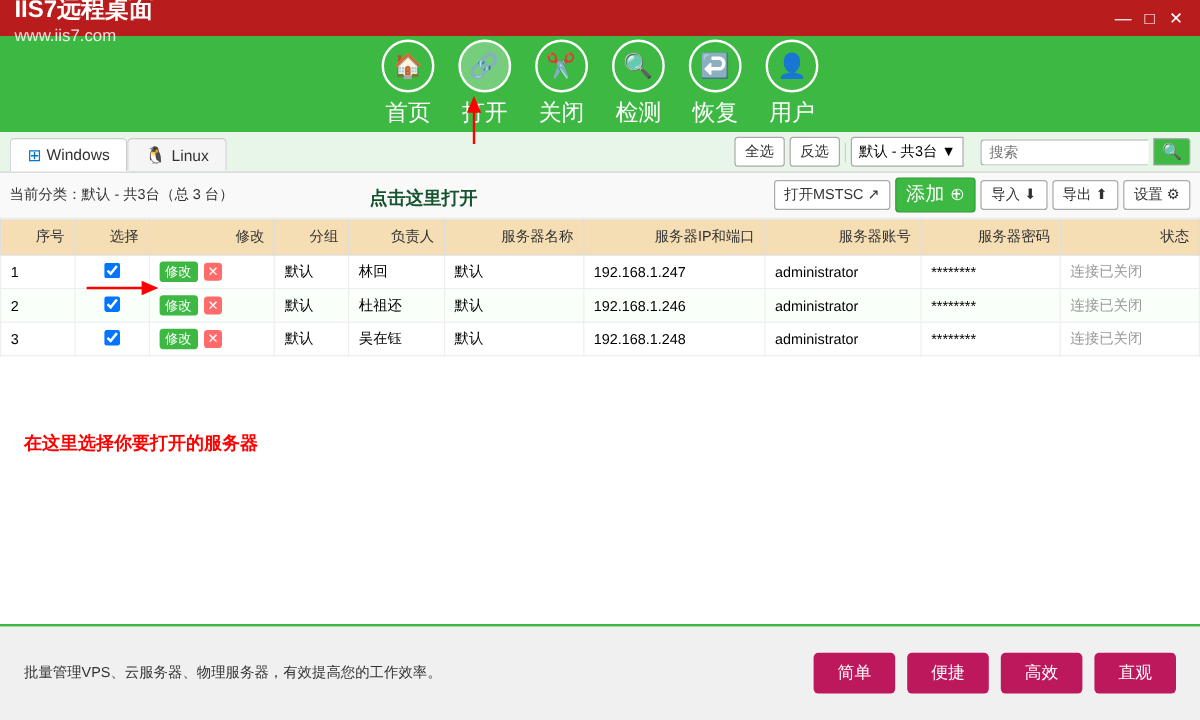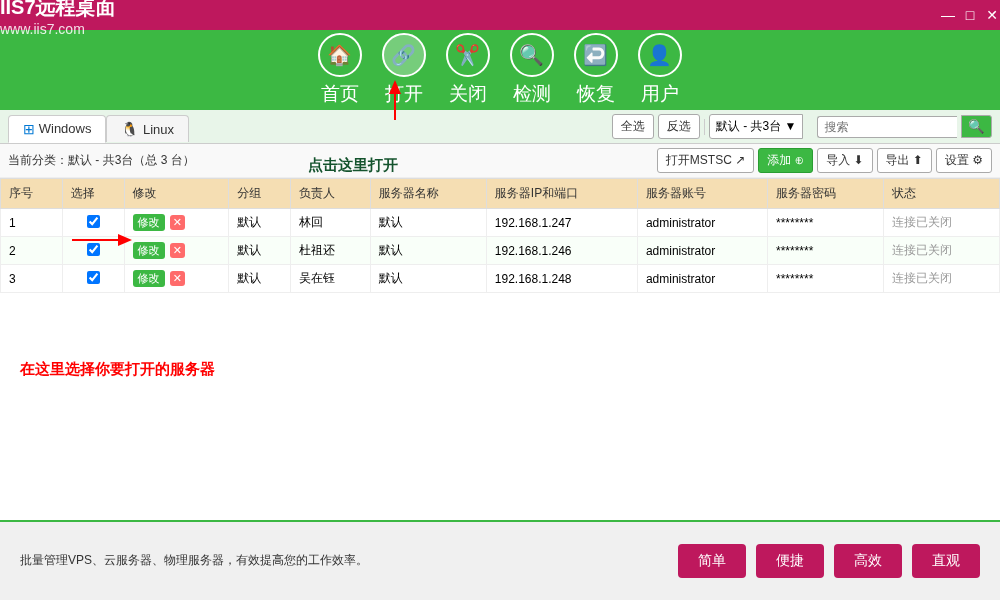--- a/index.html
+++ b/index.html
@@ -7,26 +7,26 @@
       width: 1000px;
       height: 600px;
       font-family: 'Microsoft YaHei', SimHei, sans-serif;
       font-size: 12px;
       overflow: hidden;
       background: #f0f0f0;
     }
 
     
     .title-bar {
-      background: #be185d;
+      background: #b91c1c;
       height: 30px;
       display: flex;
       align-items: center;
       justify-content: space-between;
-      padding: 0 0;
+      padding: 0 12px;
     }
     .title-bar-left {
       display: flex;
       align-items: center;
       gap: 6px;
     }
     .title-bar-controls {
       display: flex;
       gap: 6px;
     }
@@ -152,21 +152,21 @@
     .data-table {
       width: 100%;
       border-collapse: collapse;
       font-size: 12px;
     }
     .data-table thead tr {
       background: #f5deb3;
     }
     .data-table thead th {
       padding: 6px 8px;
-      text-align: left;
+      text-align: right;
       border: 1px solid #ddd;
       color: #333;
       font-weight: normal;
       white-space: nowrap;
     }
     .data-table tbody tr {
       background: white;
     }
     .data-table tbody tr:nth-child(even) {
       background: #f9fff9;
@@ -307,21 +307,21 @@
       cursor: pointer;
       font-size: 12px;
     }
     .group-btn {
       background: #3cb843;
       color: white;
       border: 1px solid #2a9d32;
       padding: 3px 8px;
       border-radius: 3px;
       cursor: pointer;
-      font-size: 12px;
+      font-size: 16px;
     }
   </style>
 </head>
 <body>
 
 <div class="main-wrapper">
 
   <div class="title-bar">
     <div class="title-bar-left">
       <div class="logo-area">

